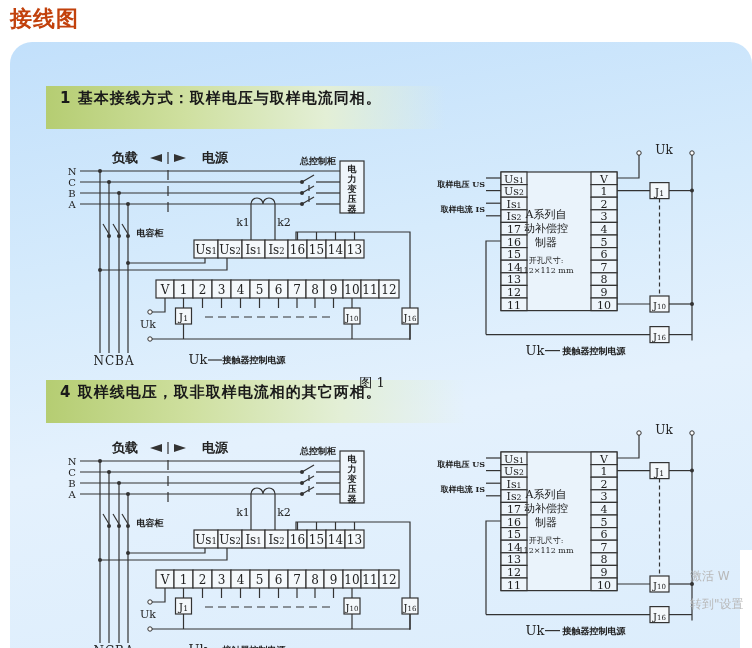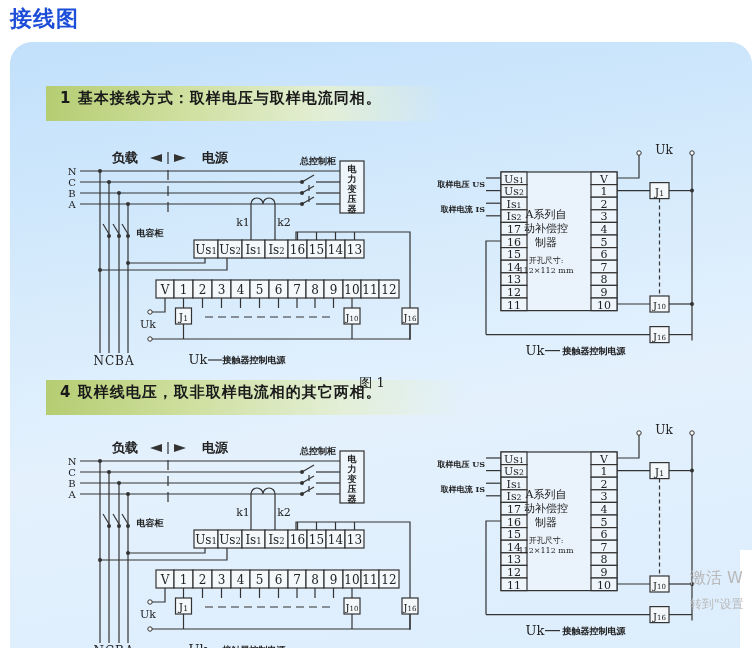--- a/index.html
+++ b/index.html
@@ -1,25 +1,25 @@
 <!DOCTYPE html>
 <html><head>
 <meta charset="utf-8">
 <style>
   html,body{margin:0;padding:0;}
   body{width:752px;height:648px;background:#ffffff;position:relative;overflow:hidden;font-family:"DejaVu Sans",sans-serif;}
-  .page-title{position:absolute;left:10px;top:4px;font-family:"DejaVu Serif",serif;font-weight:bold;font-size:22px;color:#1d4ed8;letter-spacing:1px;}
+  .page-title{position:absolute;left:10px;top:4px;font-family:"DejaVu Serif",serif;font-weight:bold;font-size:22px;color:#c2410c;letter-spacing:1px;}
   .panel{position:absolute;left:10px;top:42px;width:742px;height:606px;border-radius:22px 22px 0 0;
     background:linear-gradient(170deg,#c2e0fb 0%,#d6ebfc 35%,#e4f1fd 60%,#dcedfc 100%);}
-  .section-bar{position:absolute;height:35px;left:46px;
+  .section-bar{position:absolute;height:43px;left:46px;
     background:linear-gradient(90deg,#b5cd72 0%,#cfe0a0 35%,#e3efd6 70%,rgba(230,242,250,0) 100%);}
   .section-bar span{position:absolute;left:14px;top:3px;font-size:15px;font-weight:bold;color:#1a1a1a;letter-spacing:1px;white-space:nowrap;}
   svg{position:absolute;left:0;top:0;}
   svg text{font-family:"DejaVu Serif",serif;fill:#222;}
-  .wm1{position:absolute;left:690px;top:568px;font-size:16px;color:#b8b8b8;white-space:nowrap;}
+  .wm1{position:absolute;left:690px;top:568px;font-size:12px;color:#b8b8b8;white-space:nowrap;}
   .wm2{position:absolute;left:690px;top:596px;font-size:12px;color:#b8b8b8;white-space:nowrap;}
   .white-edge{position:absolute;left:740px;top:550px;width:12px;height:98px;background:#fff;}
 </style>
 </head>
 <body>
 
 <div class="page-title">接线图</div>
 <div class="panel"></div>
 
 <div class="section-bar" style="top:86px;width:400px;">

